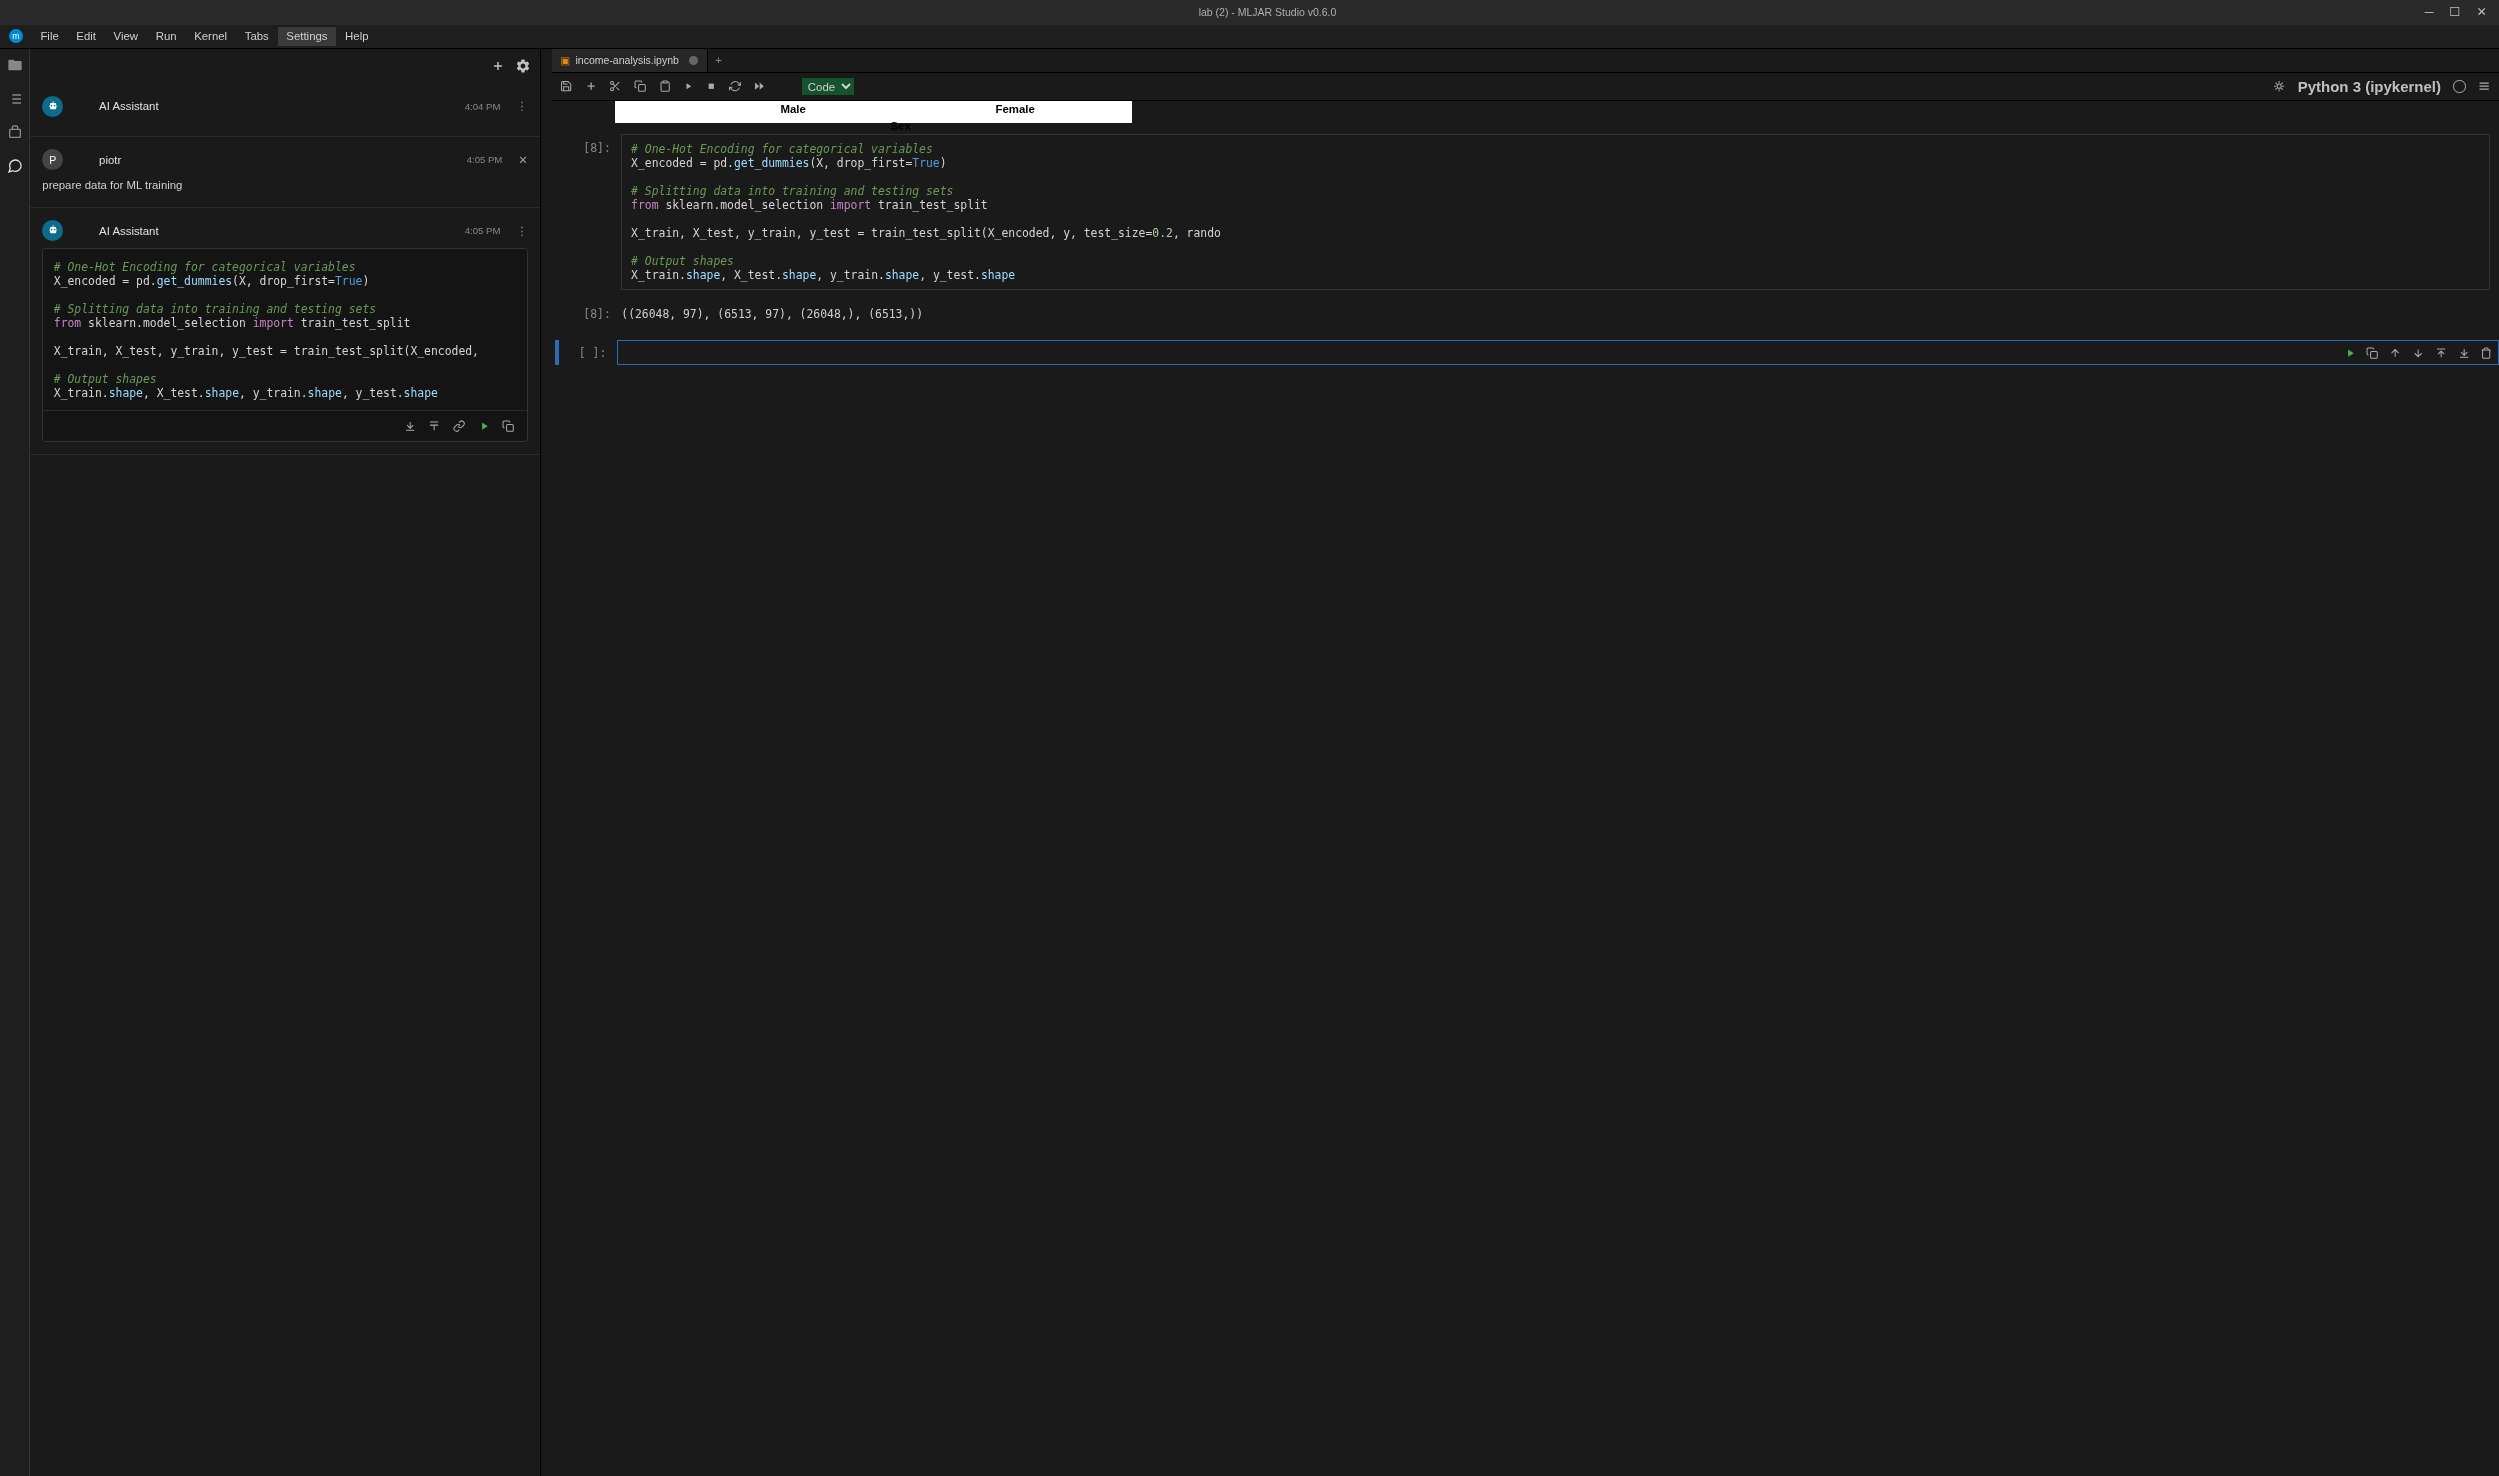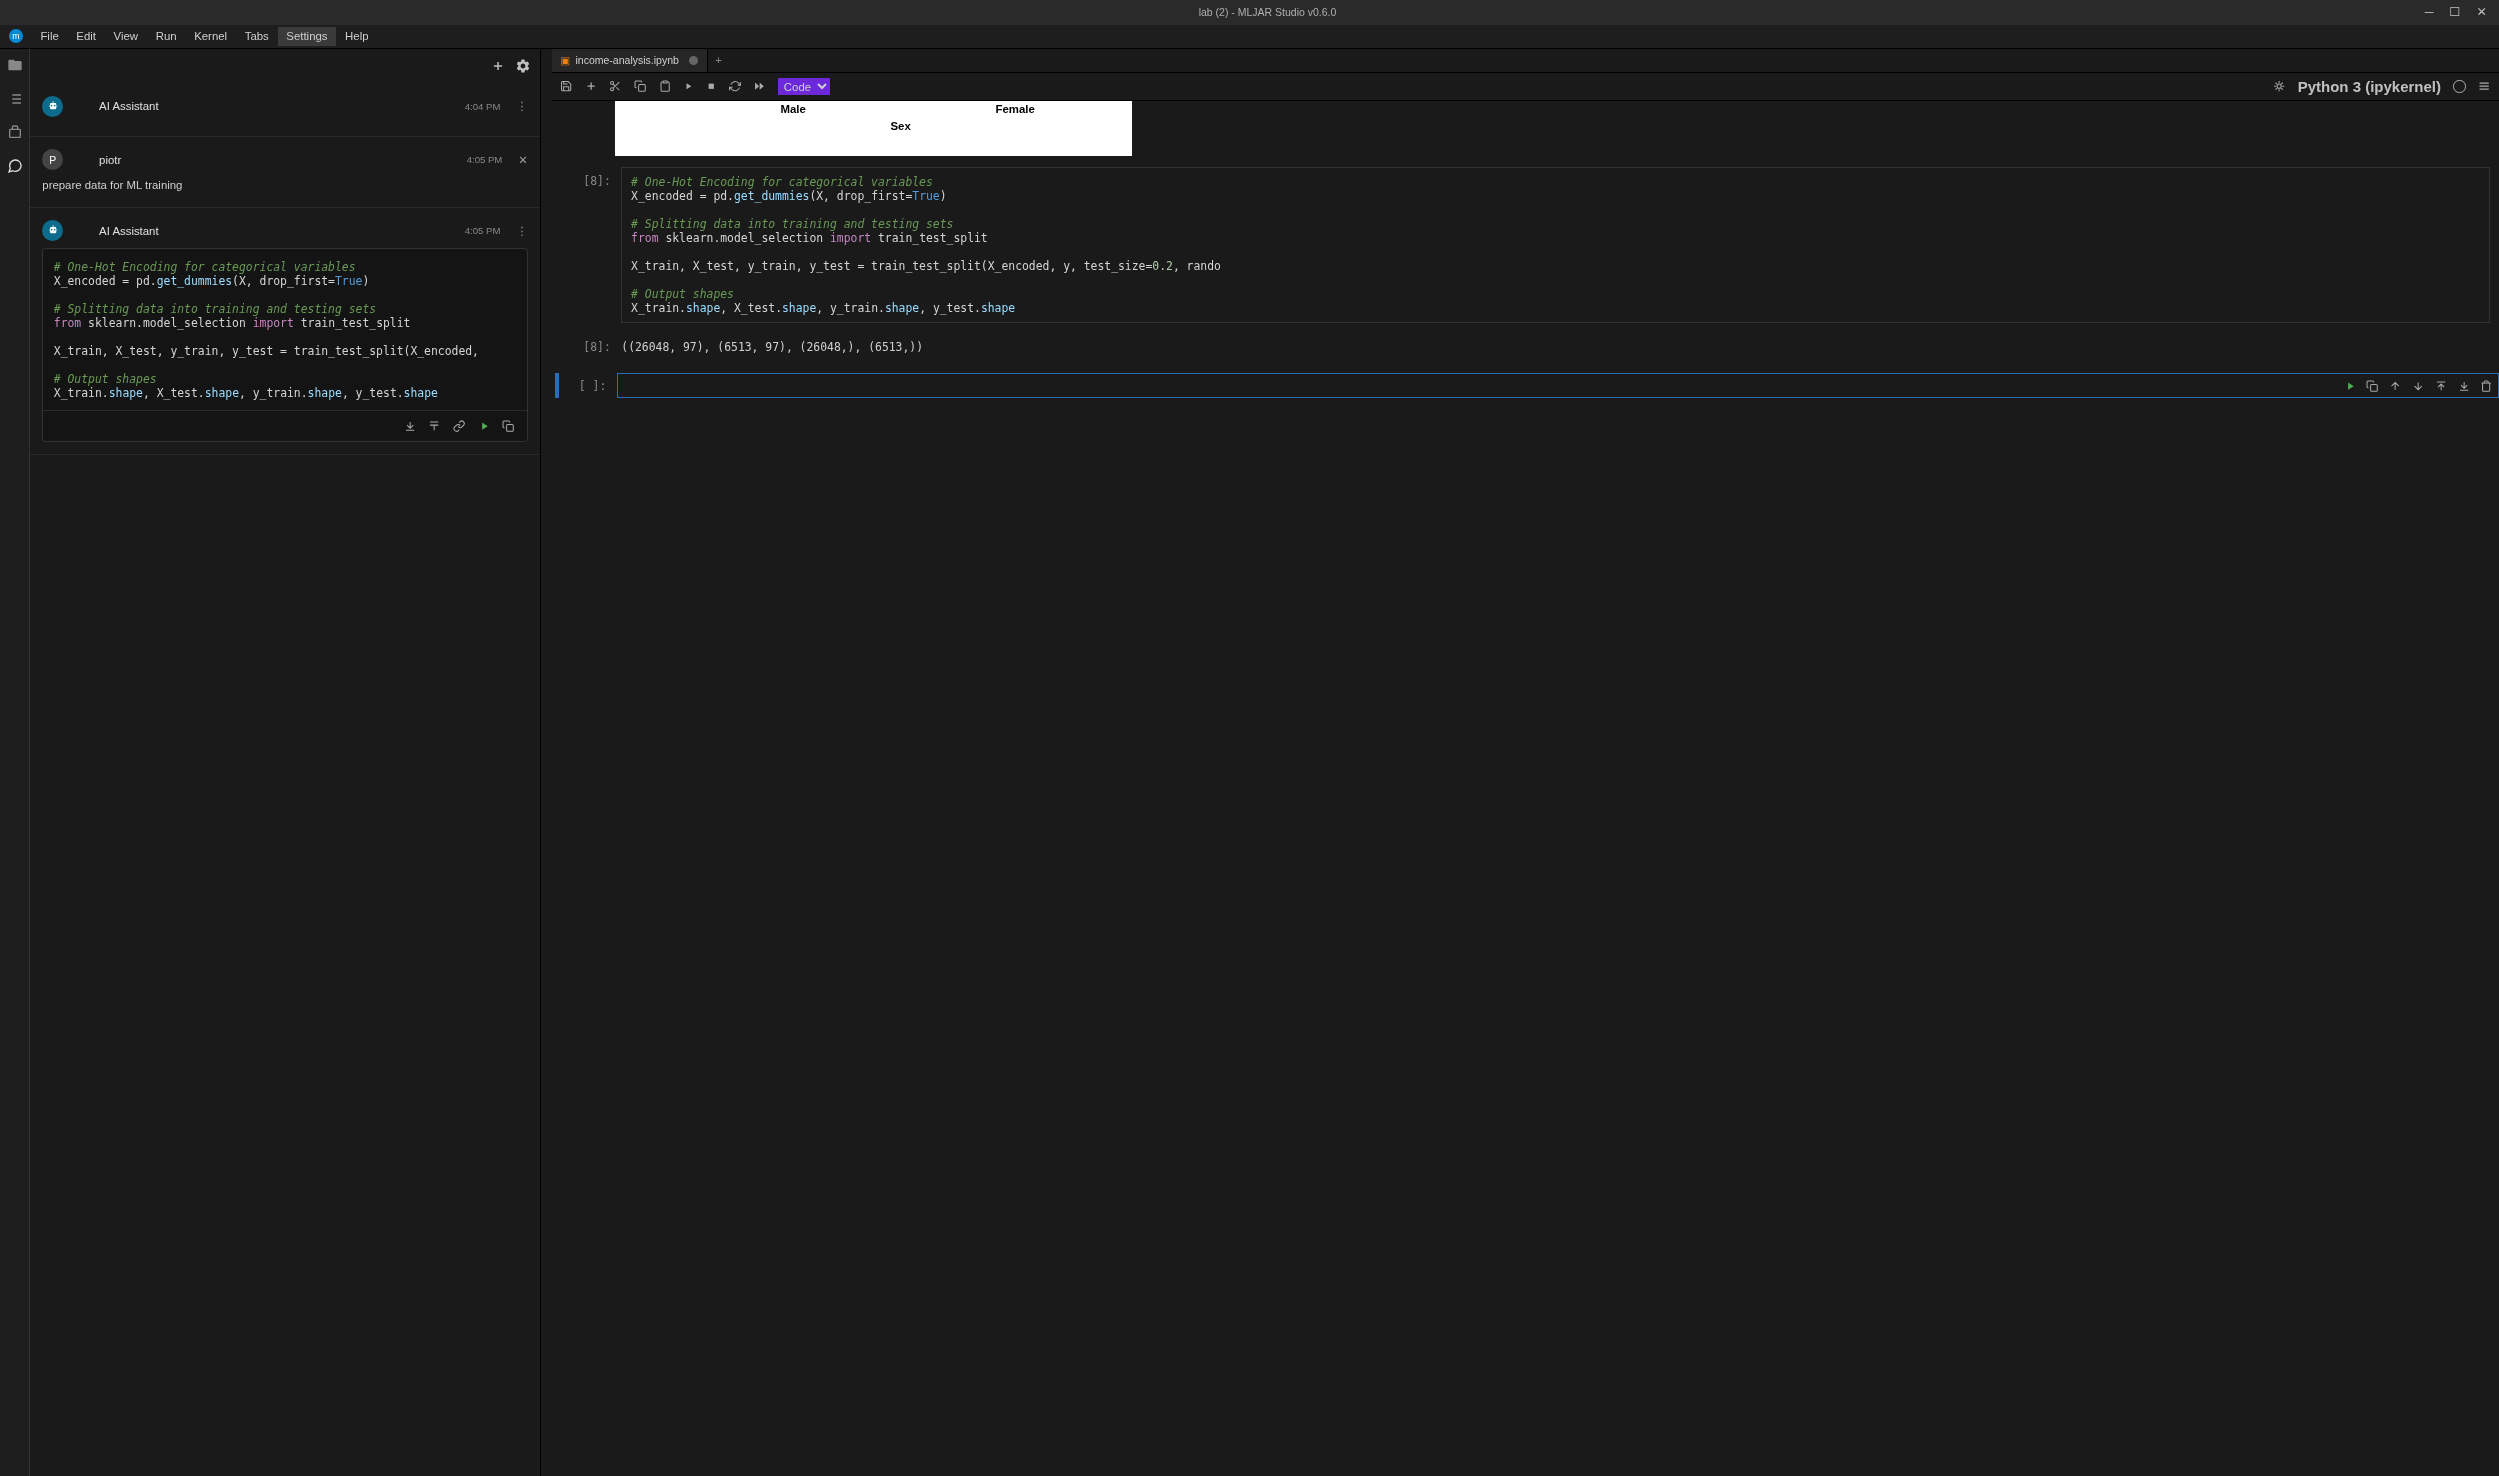--- a/index.html
+++ b/index.html
@@ -44,26 +44,26 @@
 .usage a{color:#4a9eff;}
 .scrollbar-right{width:10.5px;background:#1a1a1a;}
 .notebook-panel{flex:1;background:#1a1a1a;display:flex;flex-direction:column;}
 .tab-bar{height:24.5px;display:flex;background:#1a1a1a;border-bottom:0.9px solid #000;}
 .tab{display:flex;align-items:center;gap:5.3px;padding:0 8.8px;background:#262626;border-right:0.9px solid #000;font-size:10.5px;}
 .tab-icon{color:#e8860c;font-size:10.5px;}
 .tab-close{width:8.8px;height:8.8px;background:#666;border-radius:50%;margin-left:5.3px;}
 .new-tab{width:21px;display:flex;align-items:center;justify-content:center;color:#888;}
 .nb-toolbar{height:28px;display:flex;align-items:center;padding:0 8.8px;gap:12.3px;border-bottom:0.9px solid #000;}
 .nbt-icon{color:#aaa;cursor:pointer;font-size:11.4px;}
-.nbt-select{background:#6d28d9;color:#d0d0d0;border:none;font-size:11.4px;padding:1.8px;}
+.nbt-select{background:#14532d;color:#d0d0d0;border:none;font-size:11.4px;padding:1.8px;margin-left:24px;}
 .nbt-spacer{flex:1;}
 .kernel-name{color:#c0c0c0;font-size:15px;font-weight:bold;}
 .kcircle{width:12.3px;height:12.3px;border:1.3px solid #aaa;border-radius:50%;}
 .nb-content{flex:1;overflow-y:auto;padding:0;}
-.chart-stub{width:517px;height:55px;background:#fff;margin:0 0 7px 63px;color:#000;font-size:11.4px;position:relative;}
+.chart-stub{width:517px;height:22px;background:#fff;margin:0 0 7px 63px;color:#000;font-size:11.4px;position:relative;}
 .chart-male{position:absolute;left:166px;top:1.8px;font-weight:700;}
 .chart-female{position:absolute;left:381px;top:1.8px;font-weight:700;}
 .chart-sex{position:absolute;left:276px;top:19px;font-weight:700;}
 .cell{display:flex;padding:3.5px 8.8px;margin-bottom:3.5px;}
 .cell-prompt{width:61px;text-align:right;padding-right:10.5px;color:#888;font-family:monospace;font-size:11.4px;padding-top:7px;flex-shrink:0;}
 .cell-body{flex:1;}
 .cell-input{border:0.9px solid #333;padding:7px 8.8px;font-family:Consolas,Monaco,monospace;font-size:11.4px;overflow-x:auto;white-space:nowrap;}
 .cell-input::-webkit-scrollbar{height:7px;}
 .cell-input::-webkit-scrollbar-track{background:#222;}
 .cell-input::-webkit-scrollbar-thumb{background:#555;}

